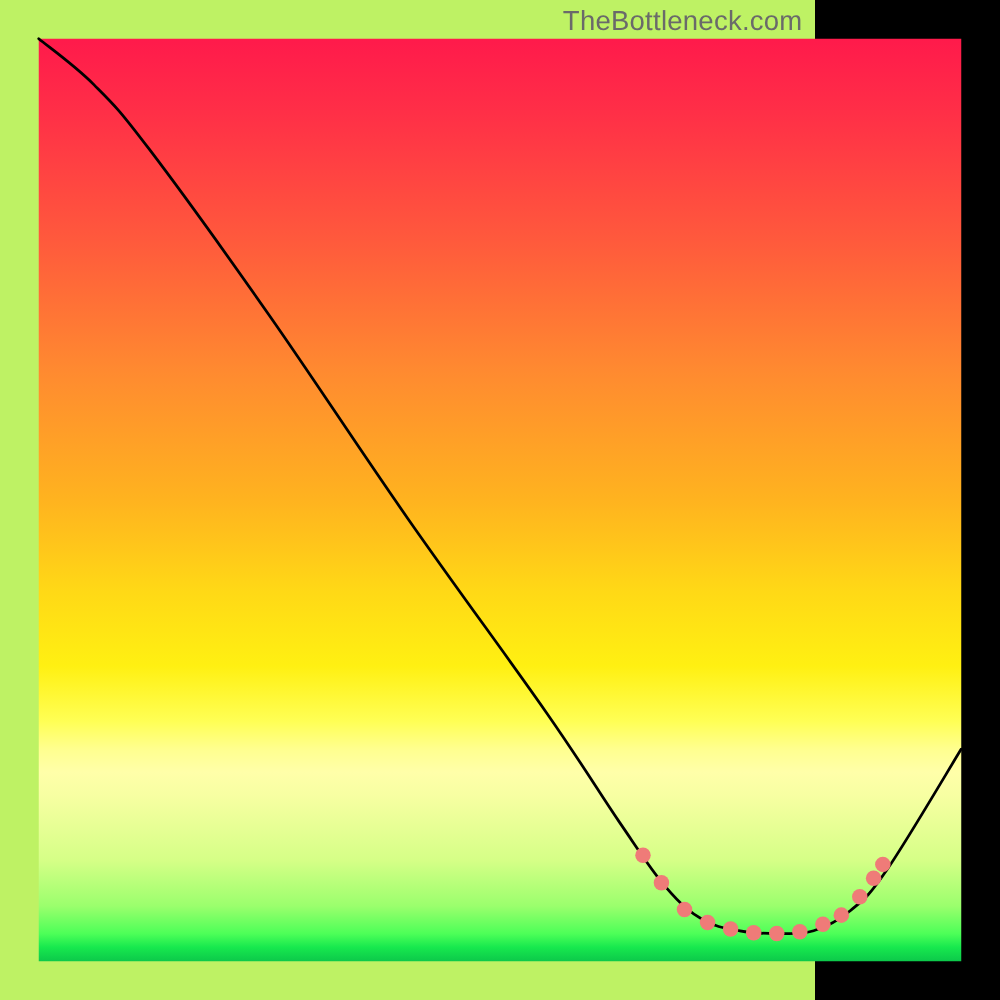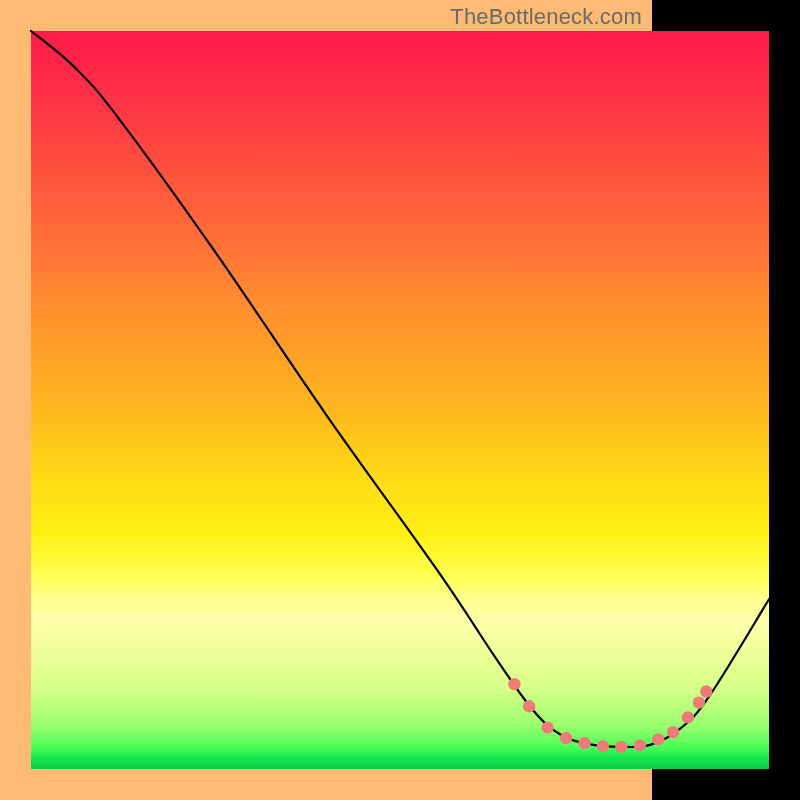--- a/index.html
+++ b/index.html
@@ -8,21 +8,21 @@
     width: 800px;
     height: 800px;
     background: #000;
     overflow: hidden;
     font-family: Arial, Helvetica, sans-serif;
   }
   .frame {
     position: relative;
     width: 652px;
     height: 800px;
-    background: #fdba74;
+    background: #bef264;
   }
   .attribution {
     position: absolute;
     top: 4px;
     right: 10px;
     color: #6a6a6a;
     font-size: 22px;
     font-weight: 400;
     letter-spacing: 0.2px;
   }

